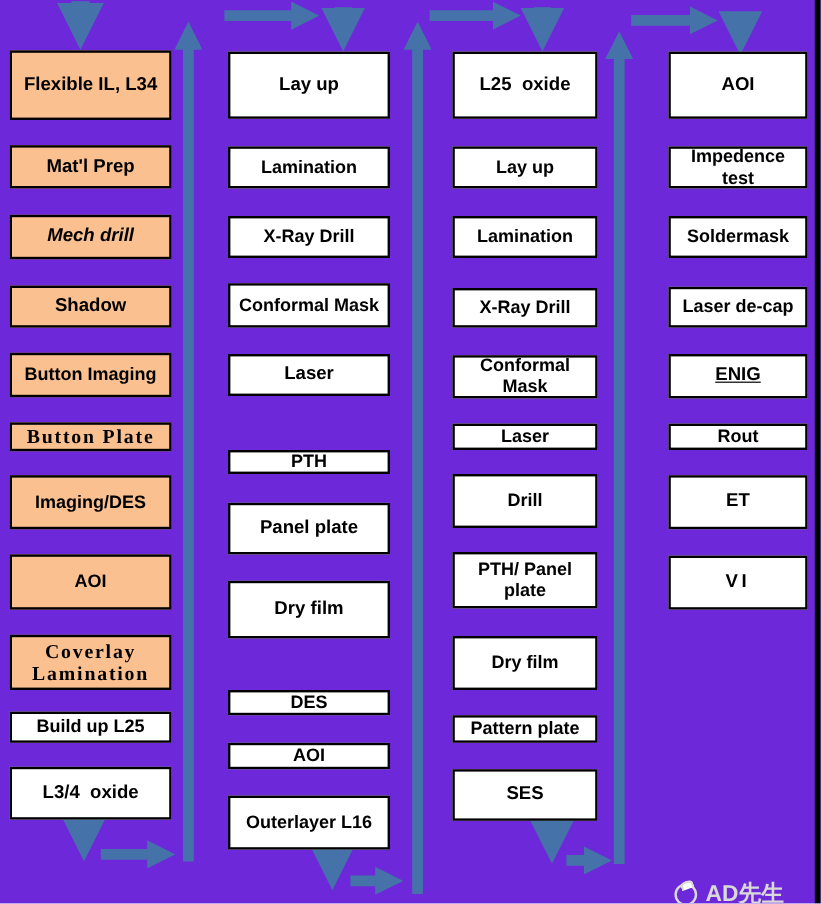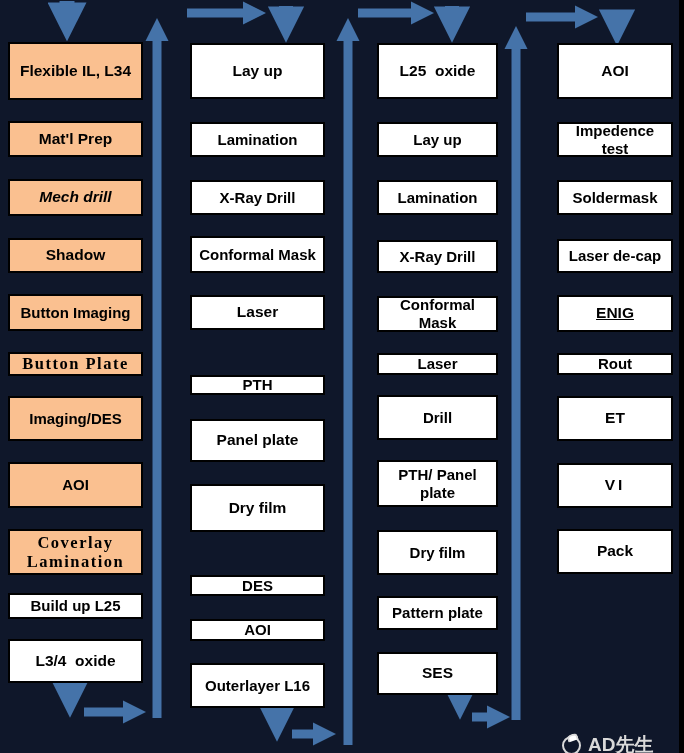--- a/index.html
+++ b/index.html
@@ -1,17 +1,17 @@
 <!DOCTYPE html>
 <html style="--arrow: #4573a9; --box_orange: #fac090; --box_white: #ffffff; --box_border: #000000; --watermark: #d9d9d9;"><head>
 <meta charset="utf-8">
 <style>
   html,body{margin:0;padding:0;background:#ffffff;}
   #canvas{
-    position:relative;width:684px;height:753px;background:#0f172a;
+    position:relative;width:684px;height:753px;background:#6d28d9;
     font-family:"Liberation Sans",sans-serif;overflow:hidden;
   }
   #arrow-layer{position:absolute;left:0;top:0;width:684px;height:753px;z-index:1;}
   .col{position:absolute;z-index:2;}
   .box{
     box-sizing:border-box;border:2.5px solid #000;background:var(--box_white,#fff);
     display:flex;align-items:center;justify-content:center;text-align:center;
     font-weight:bold;font-size:15px;line-height:1.18;color:#000;
     padding:1px 3px;
   }
@@ -160,21 +160,21 @@
       </div>
     <div class="box" style="height:45px;margin-bottom:20px;">
         <span>Drill</span>
       </div>
     <div class="box" style="height:47px;margin-bottom:23px;">
         <span>PTH/ Panel plate</span>
       </div>
     <div class="box" style="height:45px;margin-bottom:21px;">
         <span>Dry film</span>
       </div>
-    <div class="box" style="height:34px;margin-bottom:22px;">
+    <div class="box" style="height:23px;margin-bottom:22px;">
         <span>Pattern plate</span>
       </div>
     <div class="box big" style="height:43px;">
         <span>SES</span>
       </div>
   </div>
 
   <div class="col" style="left:557px;top:43px;width:116px;">
     <div class="box big" style="height:56px;margin-bottom:23px;">
         <span>AOI</span>
@@ -193,23 +193,20 @@
       </div>
     <div class="box" style="height:22px;margin-bottom:21px;">
         <span>Rout</span>
       </div>
     <div class="box big" style="height:45px;margin-bottom:22px;">
         <span>ET</span>
       </div>
     <div class="box big" style="height:45px;margin-bottom:21px;letter-spacing:3px;">
         <span>VI</span>
       </div>
-    <div class="box big" style="height:45px;">
-        <span>Pack</span>
-      </div>
   </div>
 
   <div id="watermark">
     <span class="wicon"></span>
     <span>AD先生</span>
   </div>
 
   <div id="right-border"></div>
 </div>
 

